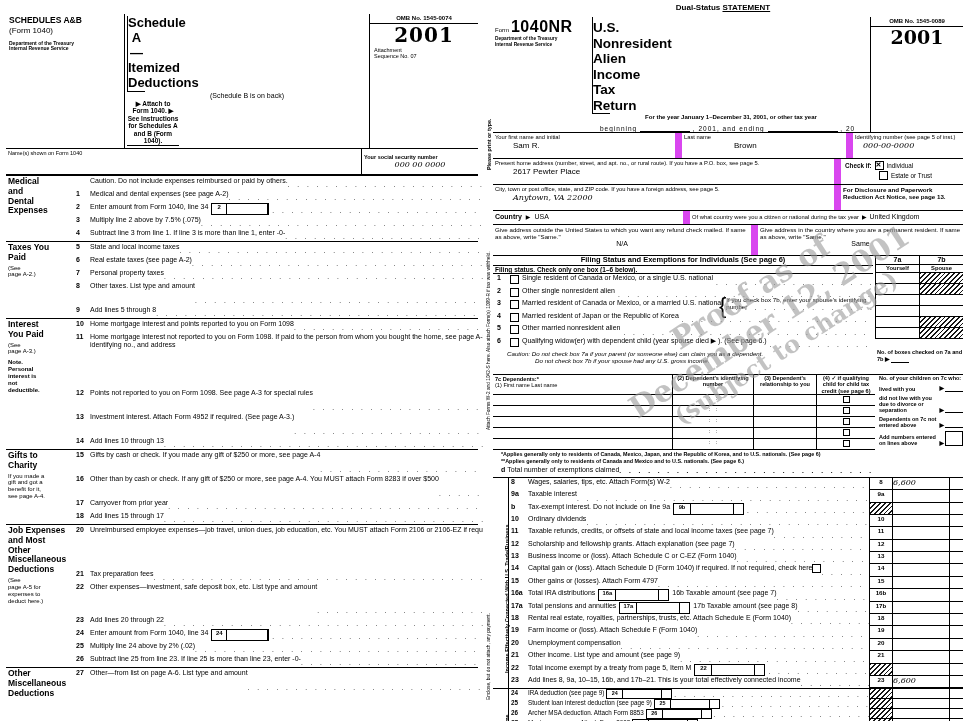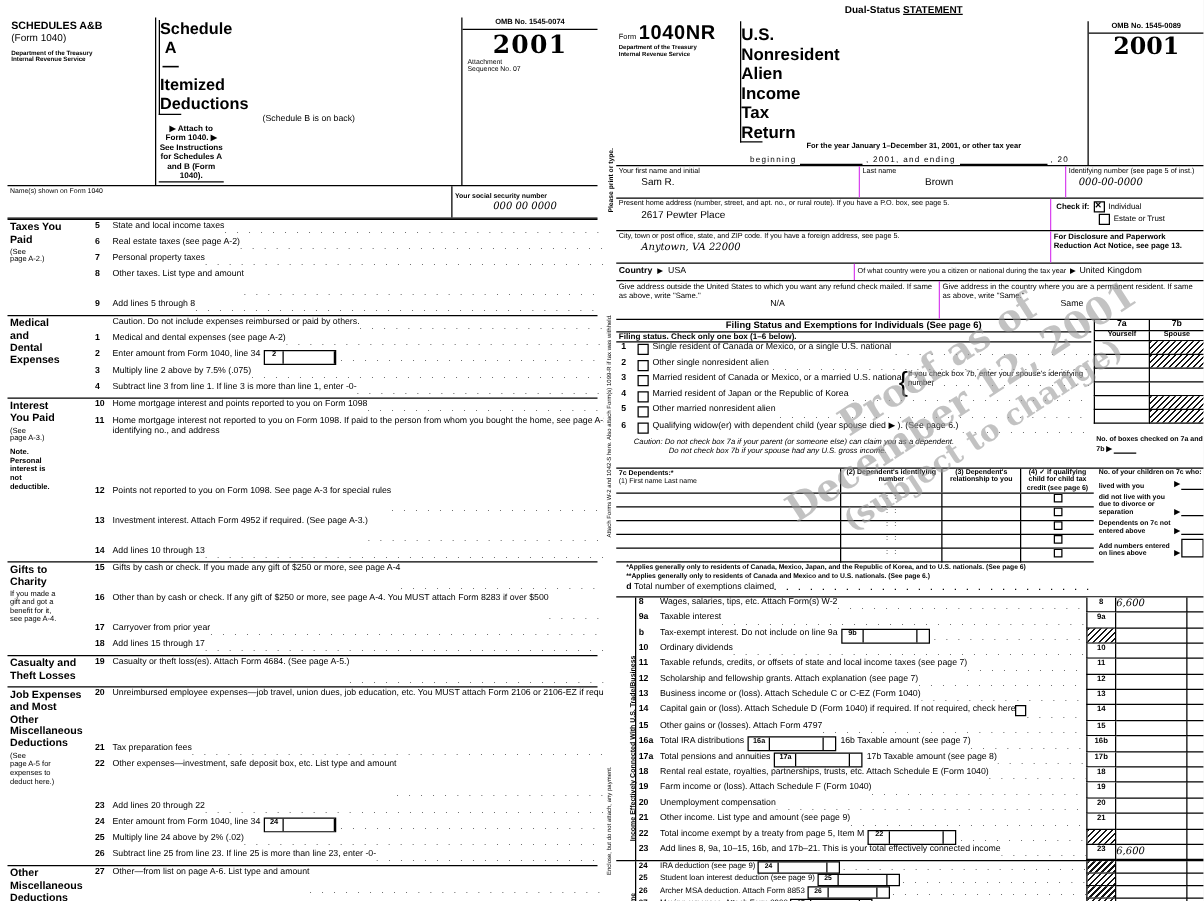--- a/index.html
+++ b/index.html
@@ -79,21 +79,21 @@
   .nrh-c{flex:1;text-align:center;}
   .nrh-c .t{font-weight:bold;font-size:13.5px;padding-top:3px;}
   .nrh-c .s{font-size:6px;font-weight:bold;}
   .nrh-c .bg{font-size:6.5px;text-align:left;padding:3px 0 0 8px;letter-spacing:1px;}
   .nrh-r{width:92px;flex:none;border-left:1.5px solid #000;text-align:center;}
   .nrh-r .omb{font-size:6px;font-weight:bold;border-bottom:1.5px solid #000;padding:1px;}
   .nrh-r .yr{font-size:19px;font-weight:bold;font-family:"DejaVu Serif",serif;}
   .nr-ident{margin-left:10px;border-bottom:1px solid #000;}
   .irow{display:flex;border-bottom:1px solid #000;min-height:25px;}
   .irow:last-child{border-bottom:none;}
-  .icell{padding:1px 2px;border-right:1px solid #d946ef;}
+  .icell{padding:1px 2px;border-right:7px solid #d946ef;}
   .icell:last-child{border-right:none;}
   .icell .lab{font-size:5.8px;}
   .icell .v{font-size:8px;padding-left:18px;}
   .irow .c-first{flex:1;}
   .irow .c-last{width:160px;flex:none;}
   .irow .c-id{width:106px;flex:none;}
   .irow .c-addr{flex:1;}
   .irow .c-chk{width:118px;flex:none;font-size:6.3px;}
   .irow.small{min-height:13px;}
   .chkline{display:flex;align-items:center;gap:3px;padding:1px 0 0 2px;}
@@ -199,103 +199,20 @@
       <div class="lab">Name(s) shown on Form 1040</div>
     </div>
     <div class="nr">
       <div class="lab">Your social security number</div>
       <div class="v val">000  00  0000</div>
     </div>
   </div>
 
   <div class="sa-sec">
     <div class="sa-lab">
-      <div class="sl1">Taxes You
-Paid</div>
-      <div class="sl2">(See
-page A-2.)</div>
-    </div>
-    <div class="sa-rows">
-
-        <div class="srow">
-          <div class="desc">
-            <b class="lnum">5</b>
-            <span class="txt">State and local income taxes</span>
-            <span class="leader"></span>
-          </div>
-          <div class="t">5</div>
-          <div class="a"><span class="val">612</span></div>
-          <div class="cc"></div>
-          <div class="g hatch"></div>
-          <div class="t2"></div>
-          <div class="a2"><span class="val"></span></div>
-          <div class="c2"></div>
-        </div>
-
-        <div class="srow">
-          <div class="desc">
-            <b class="lnum">6</b>
-            <span class="txt">Real estate taxes (see page A-2)</span>
-            <span class="leader"></span>
-          </div>
-          <div class="t">6</div>
-          <div class="a"><span class="val"></span></div>
-          <div class="cc"></div>
-          <div class="g hatch"></div>
-          <div class="t2"></div>
-          <div class="a2"><span class="val"></span></div>
-          <div class="c2"></div>
-        </div>
-
-        <div class="srow">
-          <div class="desc">
-            <b class="lnum">7</b>
-            <span class="txt">Personal property taxes</span>
-            <span class="leader"></span>
-          </div>
-          <div class="t">7</div>
-          <div class="a"><span class="val"></span></div>
-          <div class="cc"></div>
-          <div class="g hatch"></div>
-          <div class="t2"></div>
-          <div class="a2"><span class="val"></span></div>
-          <div class="c2"></div>
-        </div>
-
-        <div class="srow h2 tagh">
-          <div class="desc">
-            <b class="lnum">8</b>
-            <span class="txt">Other taxes. List type and amount</span>
-            <span class="leader"></span>
-          </div>
-          <div class="t">8</div>
-          <div class="a"><span class="val"></span></div>
-          <div class="cc"></div>
-          <div class="g hatch"></div>
-          <div class="t2"></div>
-          <div class="a2"><span class="val"></span></div>
-          <div class="c2"></div>
-        </div>
-
-        <div class="srow r">
-          <div class="desc">
-            <b class="lnum">9</b>
-            <span class="txt">Add lines 5 through 8</span>
-            <span class="leader"></span>
-          </div>
-
-          <div class="t2">9</div>
-          <div class="a2"><span class="val">612</span></div>
-          <div class="c2"></div>
-        </div>
-      </div>
-  </div>
-
-  <div class="sa-sec">
-    <div class="sa-lab">
       <div class="sl1">Medical
 and
 Dental
 Expenses</div>
     </div>
     <div class="sa-rows">
 
         <div class="srow tagh">
           <div class="desc">
             <b class="lnum"></b>
@@ -366,20 +283,103 @@
         <div class="srow r">
           <div class="desc">
             <b class="lnum">4</b>
             <span class="txt">Subtract line 3 from line 1. If line 3 is more than line 1, enter -0-</span>
 
             <span class="leader"></span>
           </div>
 
           <div class="t2">4</div>
           <div class="a2"><span class="val"></span></div>
+          <div class="c2"></div>
+        </div>
+      </div>
+  </div>
+
+  <div class="sa-sec">
+    <div class="sa-lab">
+      <div class="sl1">Taxes You
+Paid</div>
+      <div class="sl2">(See
+page A-2.)</div>
+    </div>
+    <div class="sa-rows">
+
+        <div class="srow">
+          <div class="desc">
+            <b class="lnum">5</b>
+            <span class="txt">State and local income taxes</span>
+            <span class="leader"></span>
+          </div>
+          <div class="t">5</div>
+          <div class="a"><span class="val">612</span></div>
+          <div class="cc"></div>
+          <div class="g hatch"></div>
+          <div class="t2"></div>
+          <div class="a2"><span class="val"></span></div>
+          <div class="c2"></div>
+        </div>
+
+        <div class="srow">
+          <div class="desc">
+            <b class="lnum">6</b>
+            <span class="txt">Real estate taxes (see page A-2)</span>
+            <span class="leader"></span>
+          </div>
+          <div class="t">6</div>
+          <div class="a"><span class="val"></span></div>
+          <div class="cc"></div>
+          <div class="g hatch"></div>
+          <div class="t2"></div>
+          <div class="a2"><span class="val"></span></div>
+          <div class="c2"></div>
+        </div>
+
+        <div class="srow">
+          <div class="desc">
+            <b class="lnum">7</b>
+            <span class="txt">Personal property taxes</span>
+            <span class="leader"></span>
+          </div>
+          <div class="t">7</div>
+          <div class="a"><span class="val"></span></div>
+          <div class="cc"></div>
+          <div class="g hatch"></div>
+          <div class="t2"></div>
+          <div class="a2"><span class="val"></span></div>
+          <div class="c2"></div>
+        </div>
+
+        <div class="srow h2 tagh">
+          <div class="desc">
+            <b class="lnum">8</b>
+            <span class="txt">Other taxes. List type and amount</span>
+            <span class="leader"></span>
+          </div>
+          <div class="t">8</div>
+          <div class="a"><span class="val"></span></div>
+          <div class="cc"></div>
+          <div class="g hatch"></div>
+          <div class="t2"></div>
+          <div class="a2"><span class="val"></span></div>
+          <div class="c2"></div>
+        </div>
+
+        <div class="srow r">
+          <div class="desc">
+            <b class="lnum">9</b>
+            <span class="txt">Add lines 5 through 8</span>
+            <span class="leader"></span>
+          </div>
+
+          <div class="t2">9</div>
+          <div class="a2"><span class="val">612</span></div>
           <div class="c2"></div>
         </div>
       </div>
   </div>
 
   <div class="sa-sec">
     <div class="sa-lab">
       <div class="sl1">Interest
 You Paid</div>
       <div class="sl2">(See
@@ -529,40 +529,20 @@
             <span class="leader"></span>
           </div>
 
           <div class="t2">18</div>
           <div class="a2"><span class="val">310</span></div>
           <div class="c2"></div>
         </div>
       </div>
   </div>
 
-  <div class="sa-sec">
-    <div class="sa-lab">
-      <div class="sl1">Casualty and
-Theft Losses</div>
-    </div>
-    <div class="sa-rows">
-
-        <div class="srow r h2">
-          <div class="desc">
-            <b class="lnum">19</b>
-            <span class="txt">Casualty or theft loss(es). Attach Form 4684. (See page A-5.)</span>
-            <span class="leader"></span>
-          </div>
-
-          <div class="t2">19</div>
-          <div class="a2"><span class="val"></span></div>
-          <div class="c2"></div>
-        </div>
-      </div>
-  </div>
 
   <div class="sa-sec">
     <div class="sa-lab">
       <div class="sl1">Job Expenses
 and Most
 Other
 Miscellaneous
 Deductions</div>
       <div class="sl2">(See
 page A-5 for

